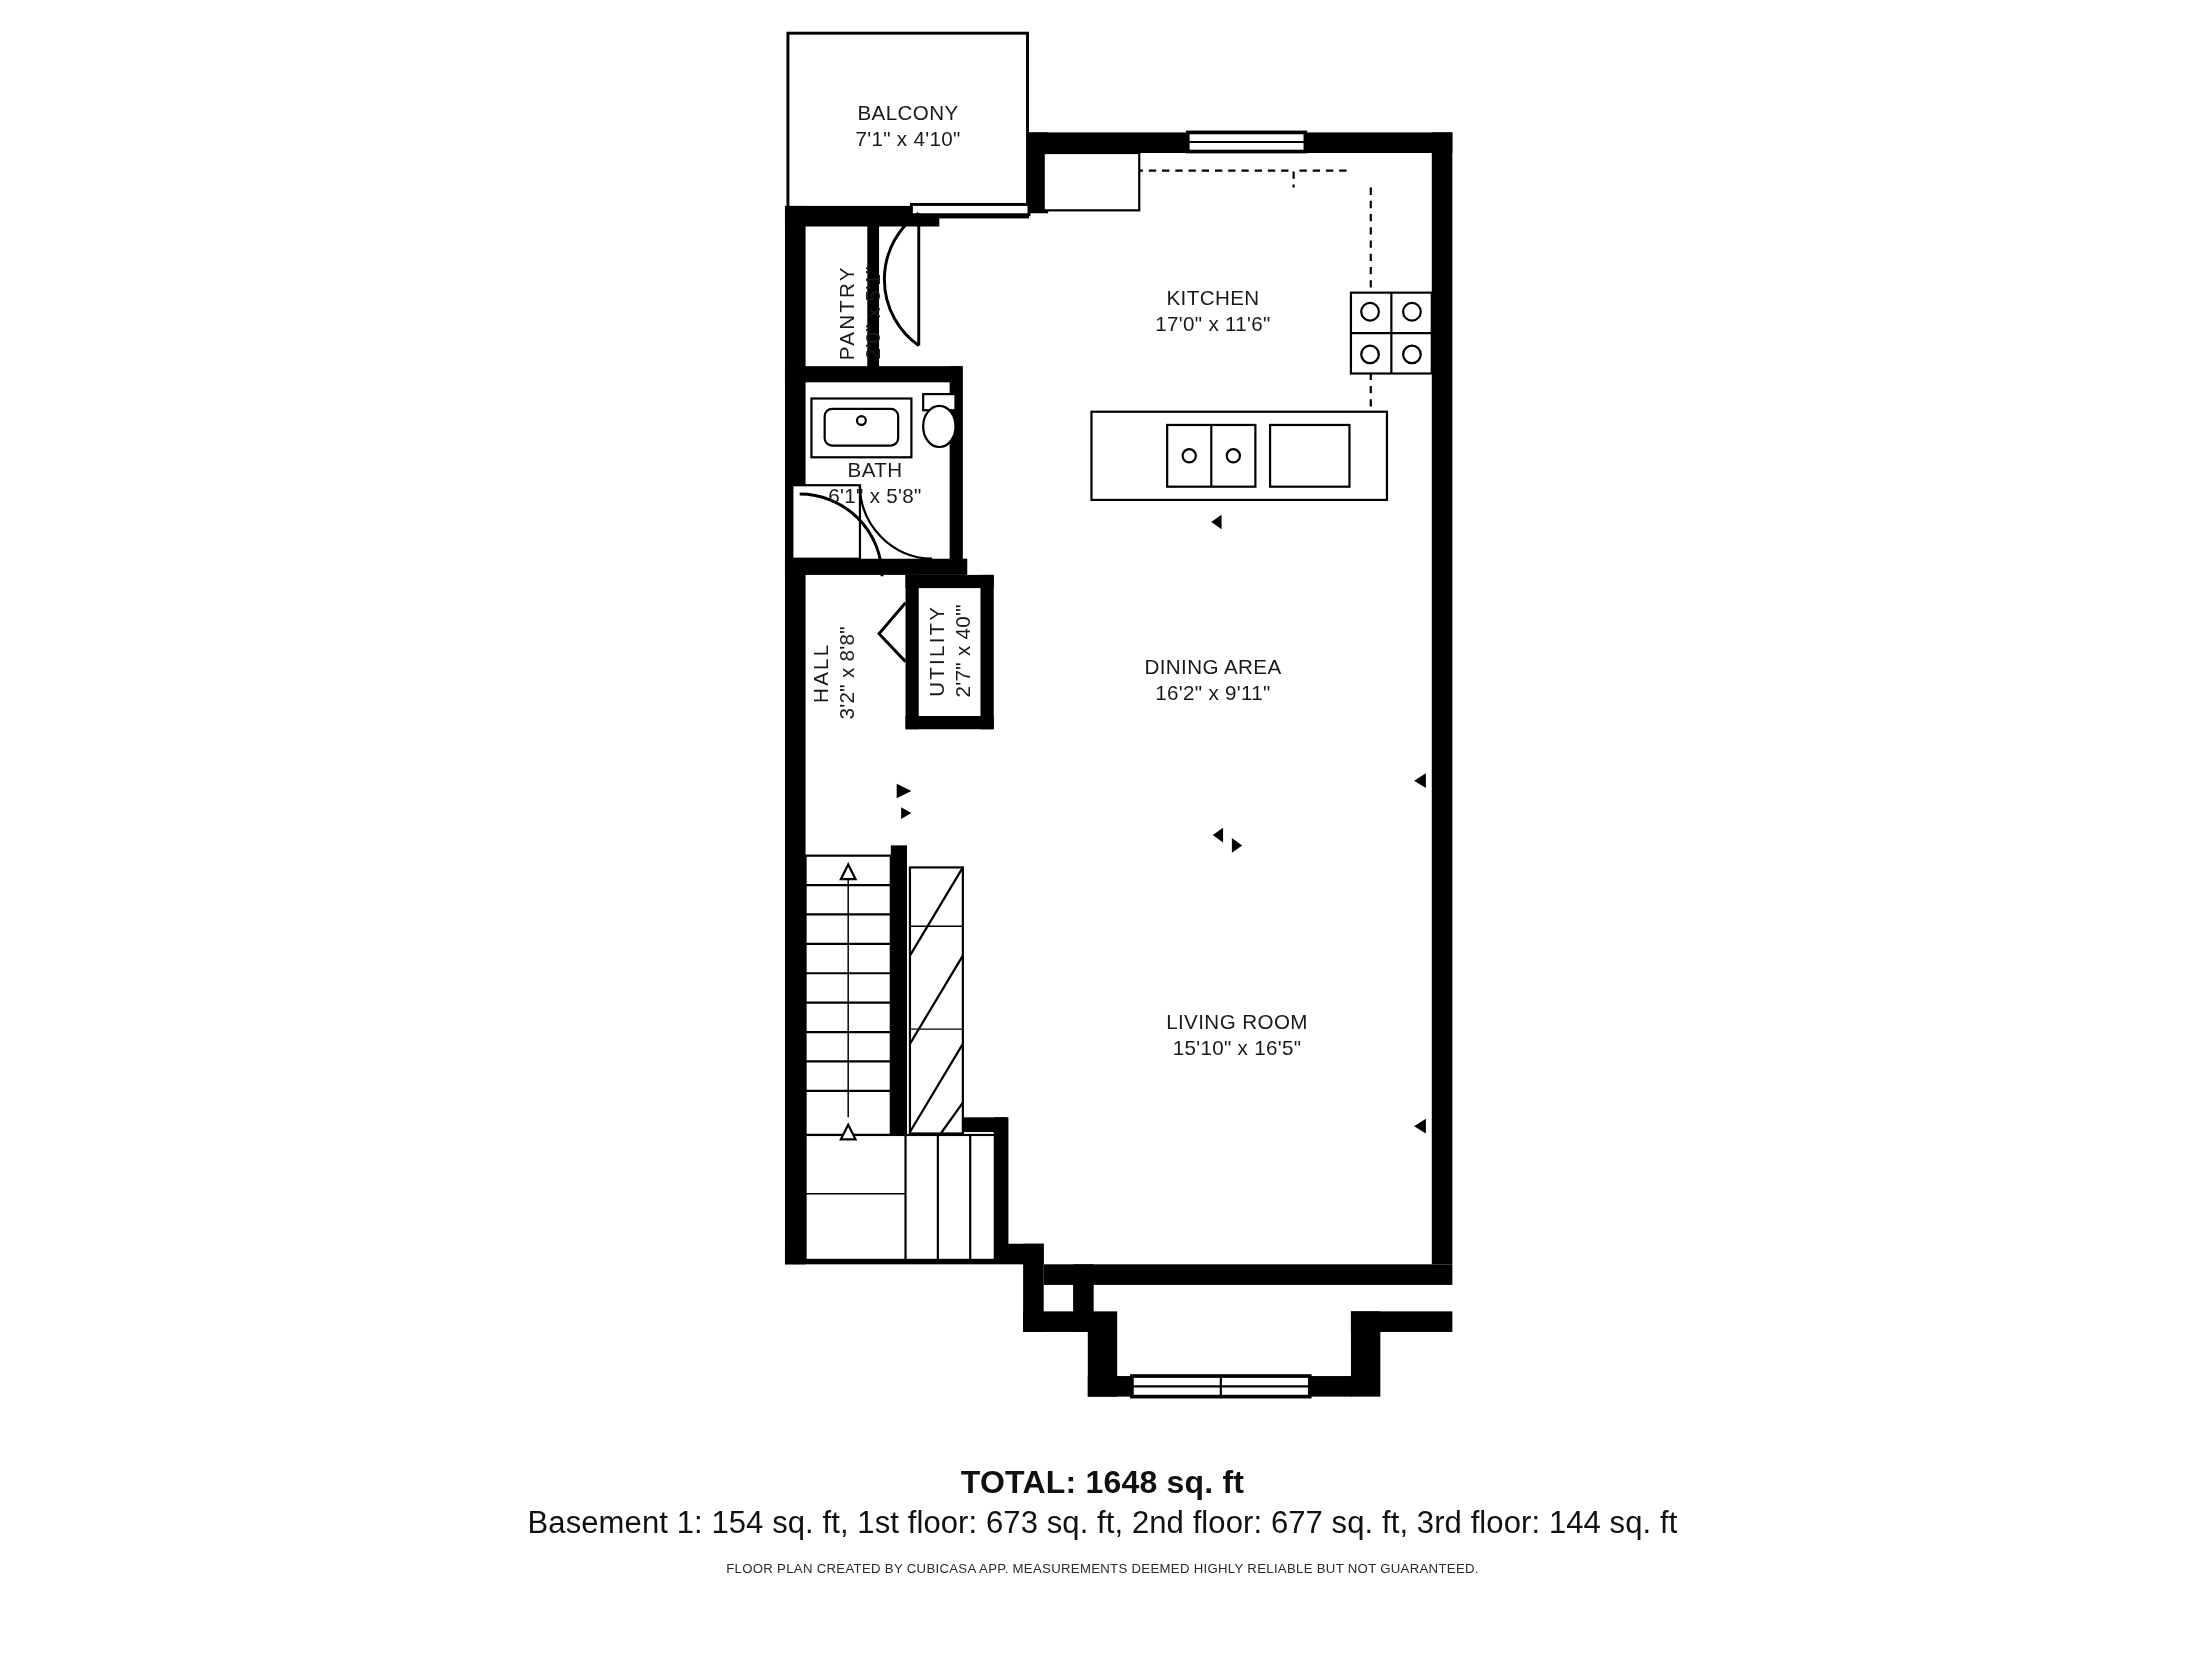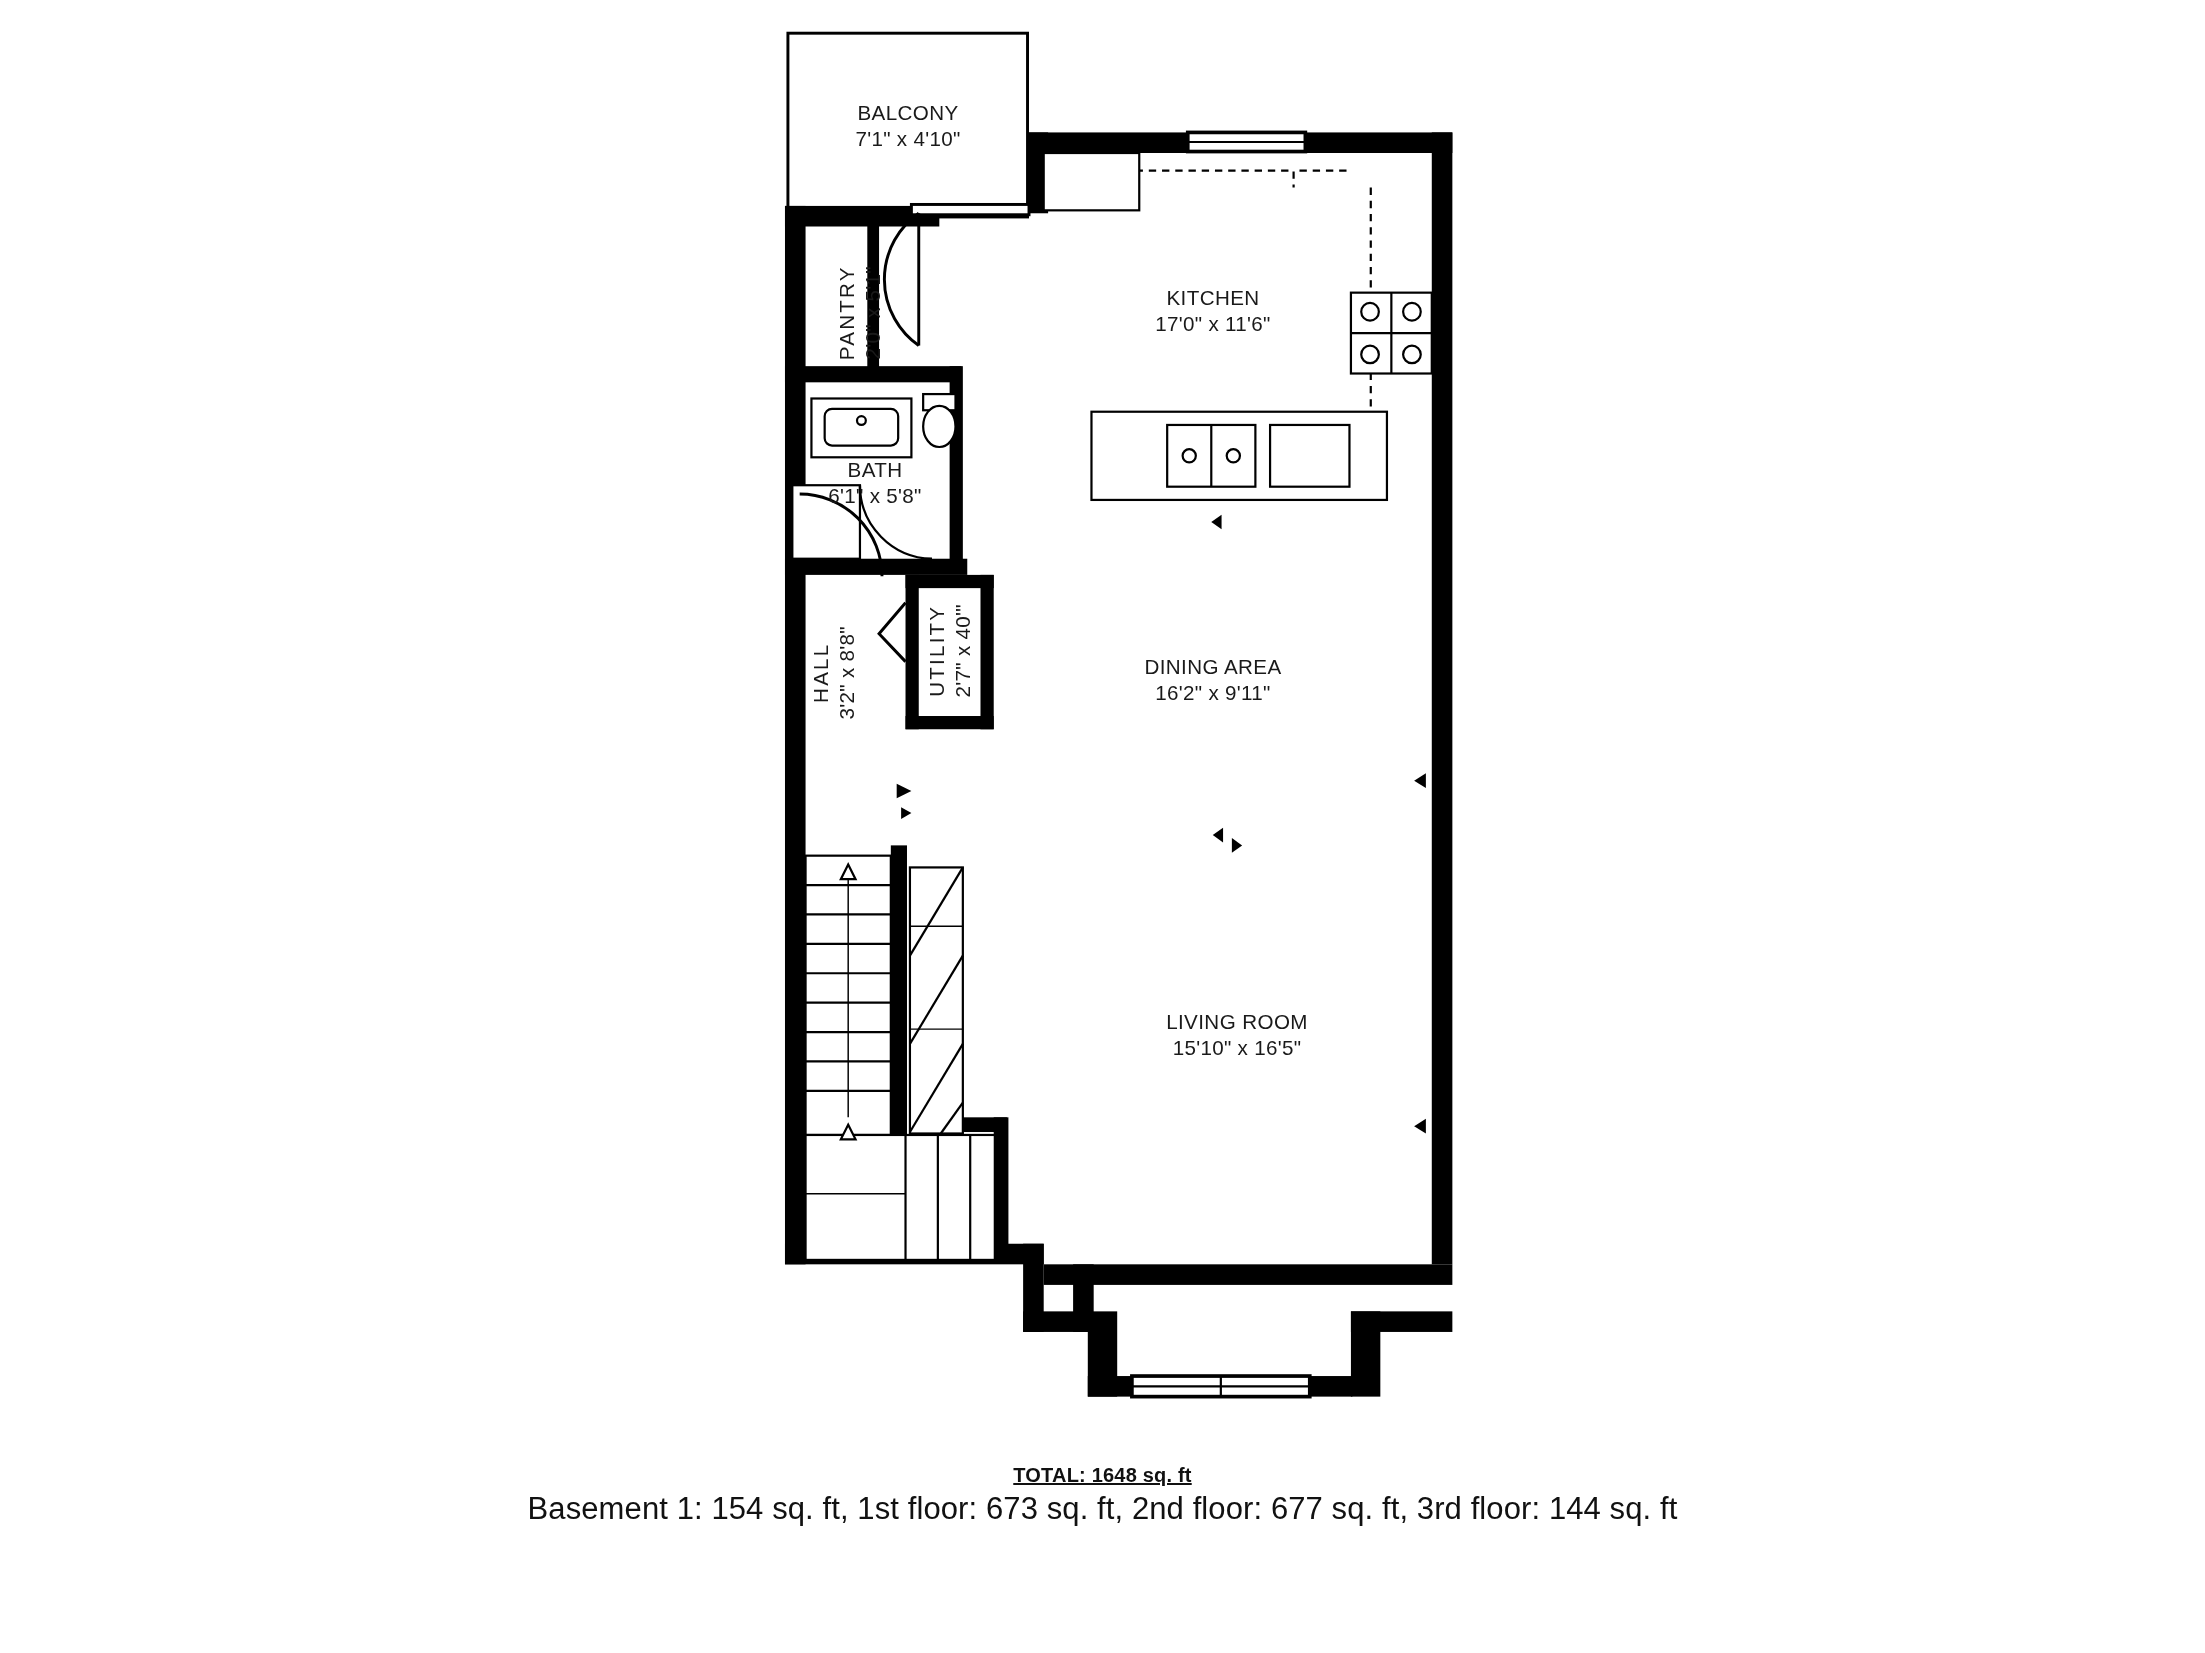--- a/index.html
+++ b/index.html
@@ -42,24 +42,23 @@
   .rot90 {
     transform-origin: center center;
   }
   .footer {
     position: absolute;
     left: 0;
     width: 2205px;
     text-align: center;
   }
   .footer .total {
-    font-size: 20px;
+    font-size: 32px;
     font-weight: bold;
     letter-spacing: 0.2px;
-    text-decoration: underline;
   }
   .footer .line {
     font-size: 31px;
     letter-spacing: 0.1px;
     margin-top: 3.7px;
   }
   .footer .credit {
     font-size: 13.2px;
     letter-spacing: 0.3px;
     color: #2a2a2a;
@@ -268,14 +267,15 @@
 </div>
 
 <div class="lbl" style="left:1090px; top:1009px; width:294px;">
   <span class="name">LIVING ROOM</span>
   <span class="dim">15'10" x 16'5"</span>
 </div>
 
 <div class="footer" style="top:1464px;">
   <div class="total">TOTAL: 1648 sq. ft</div>
   <div class="line">Basement 1: 154 sq. ft, 1st floor: 673 sq. ft, 2nd floor: 677 sq. ft, 3rd floor: 144 sq. ft</div>
+  <div class="credit">FLOOR PLAN CREATED BY CUBICASA APP. MEASUREMENTS DEEMED HIGHLY RELIABLE BUT NOT GUARANTEED.</div>
 </div>
 
 
 </body></html>

